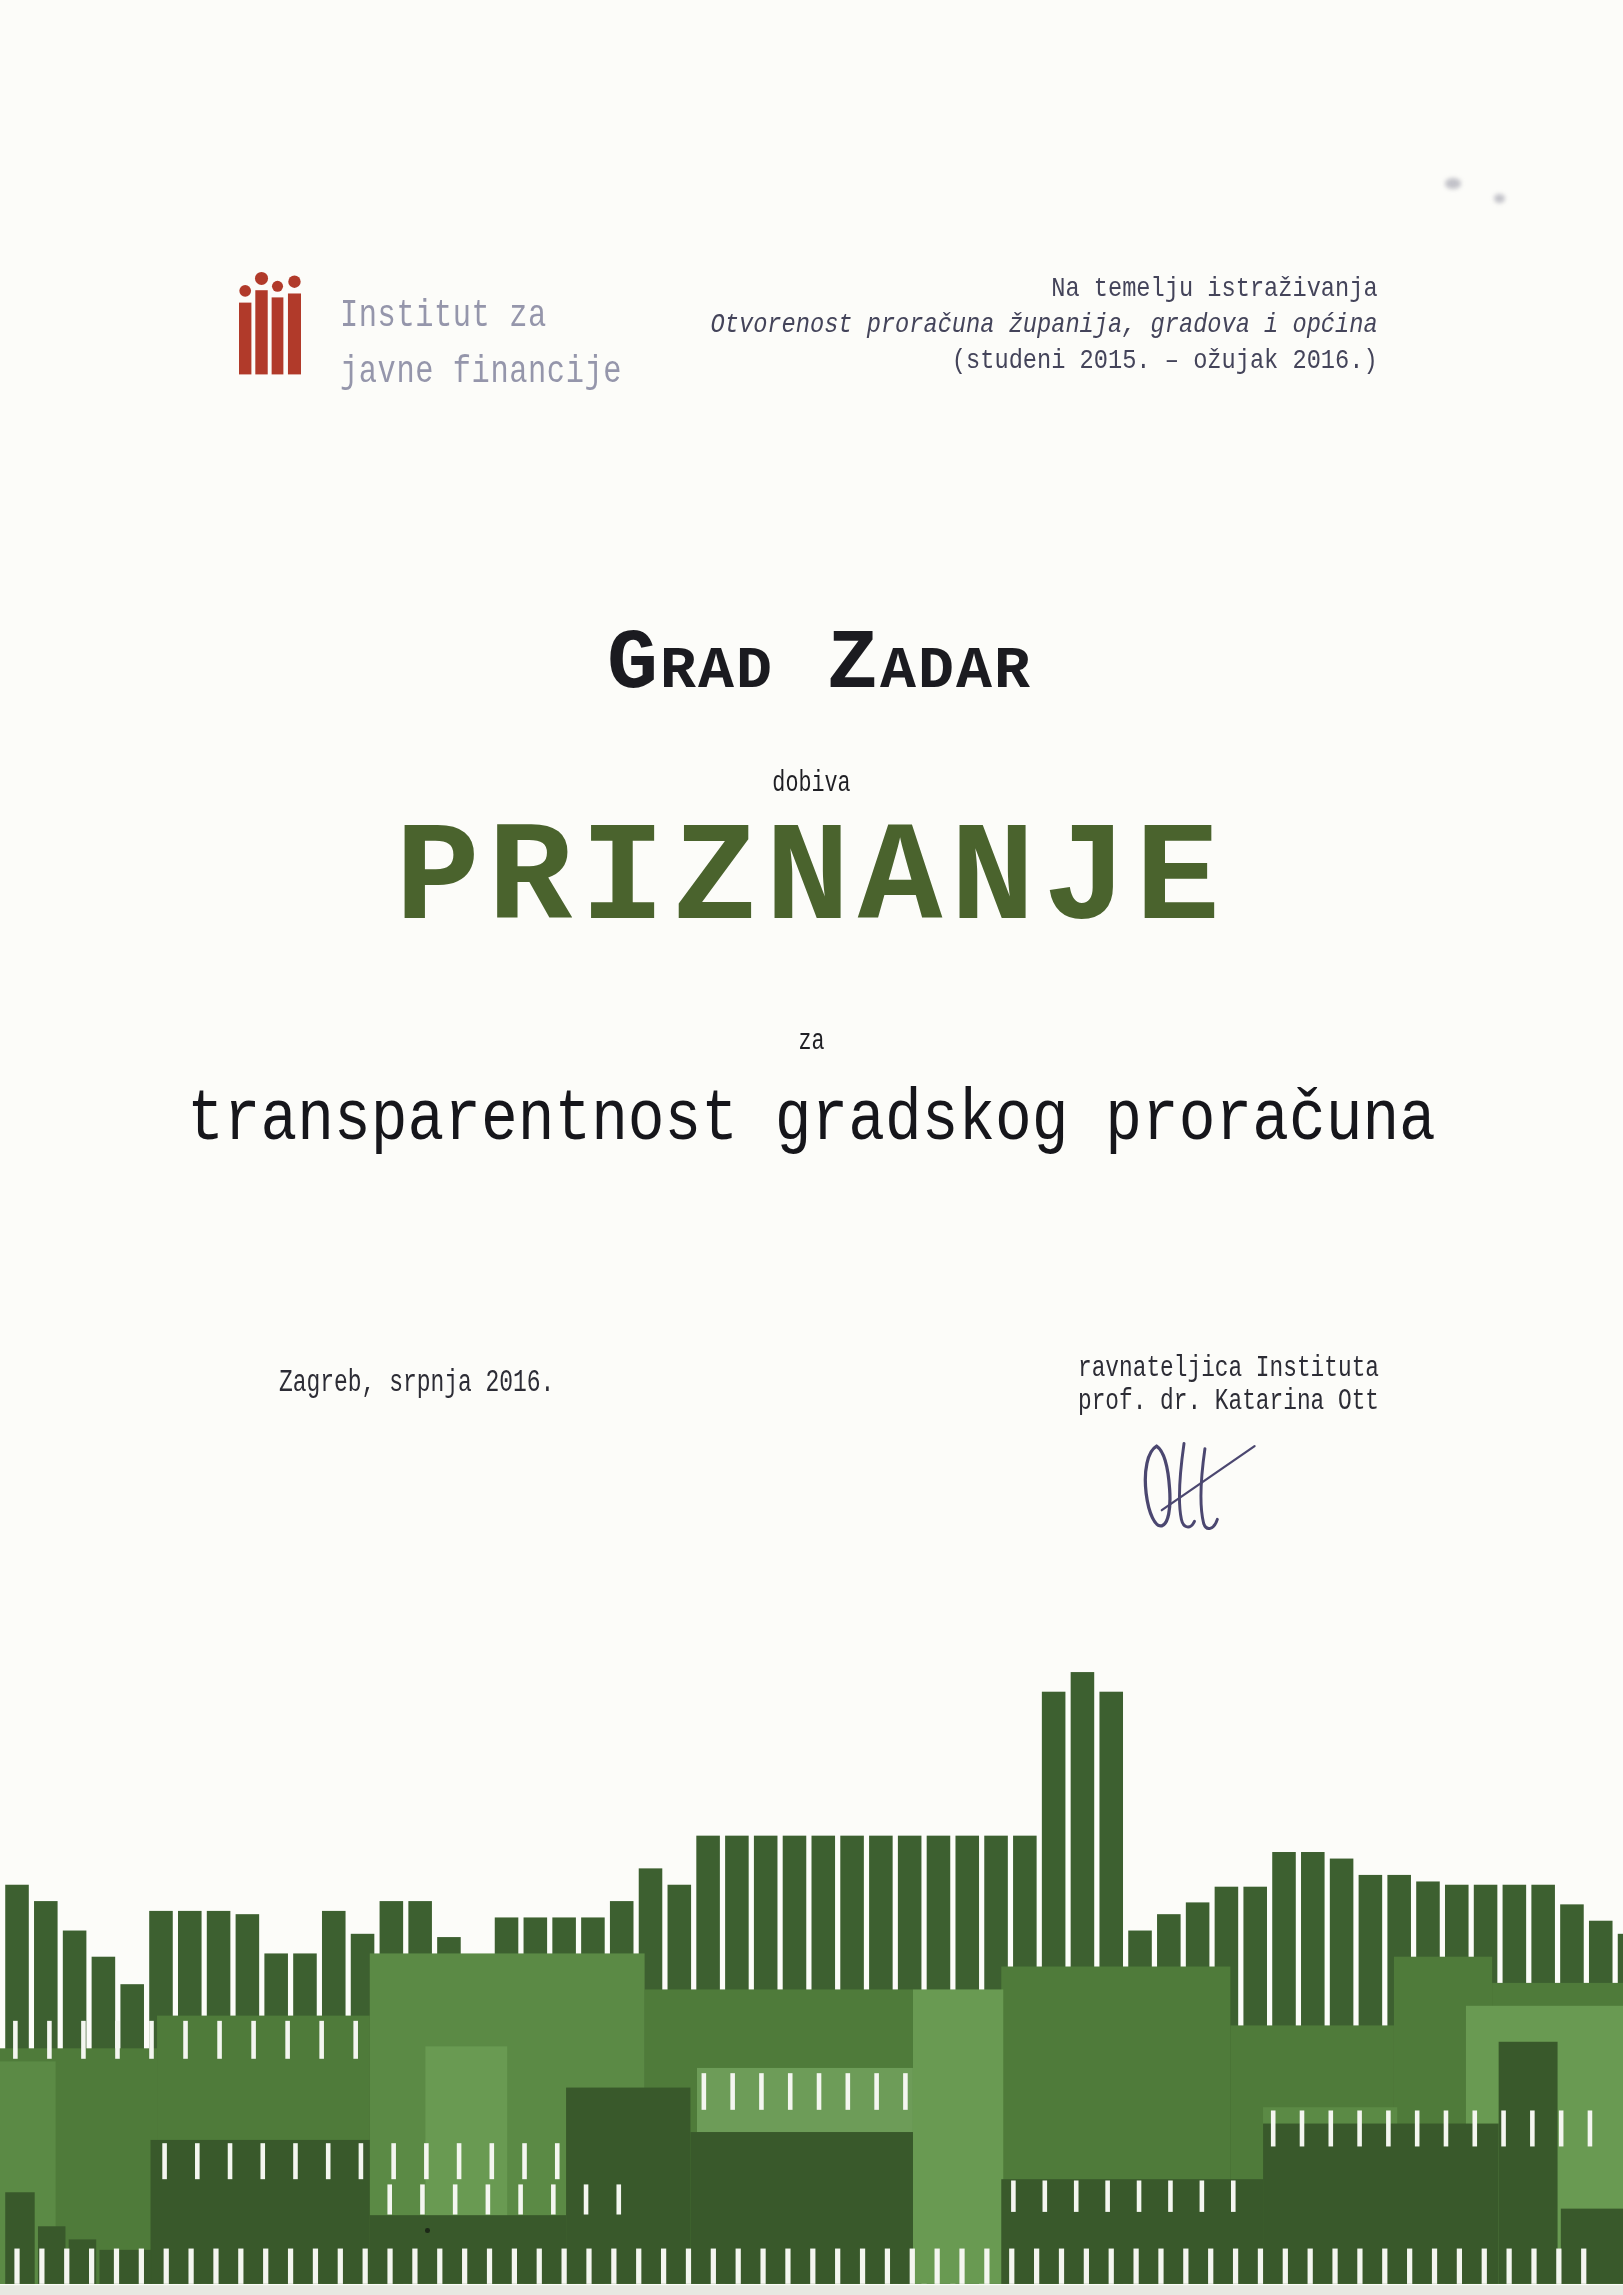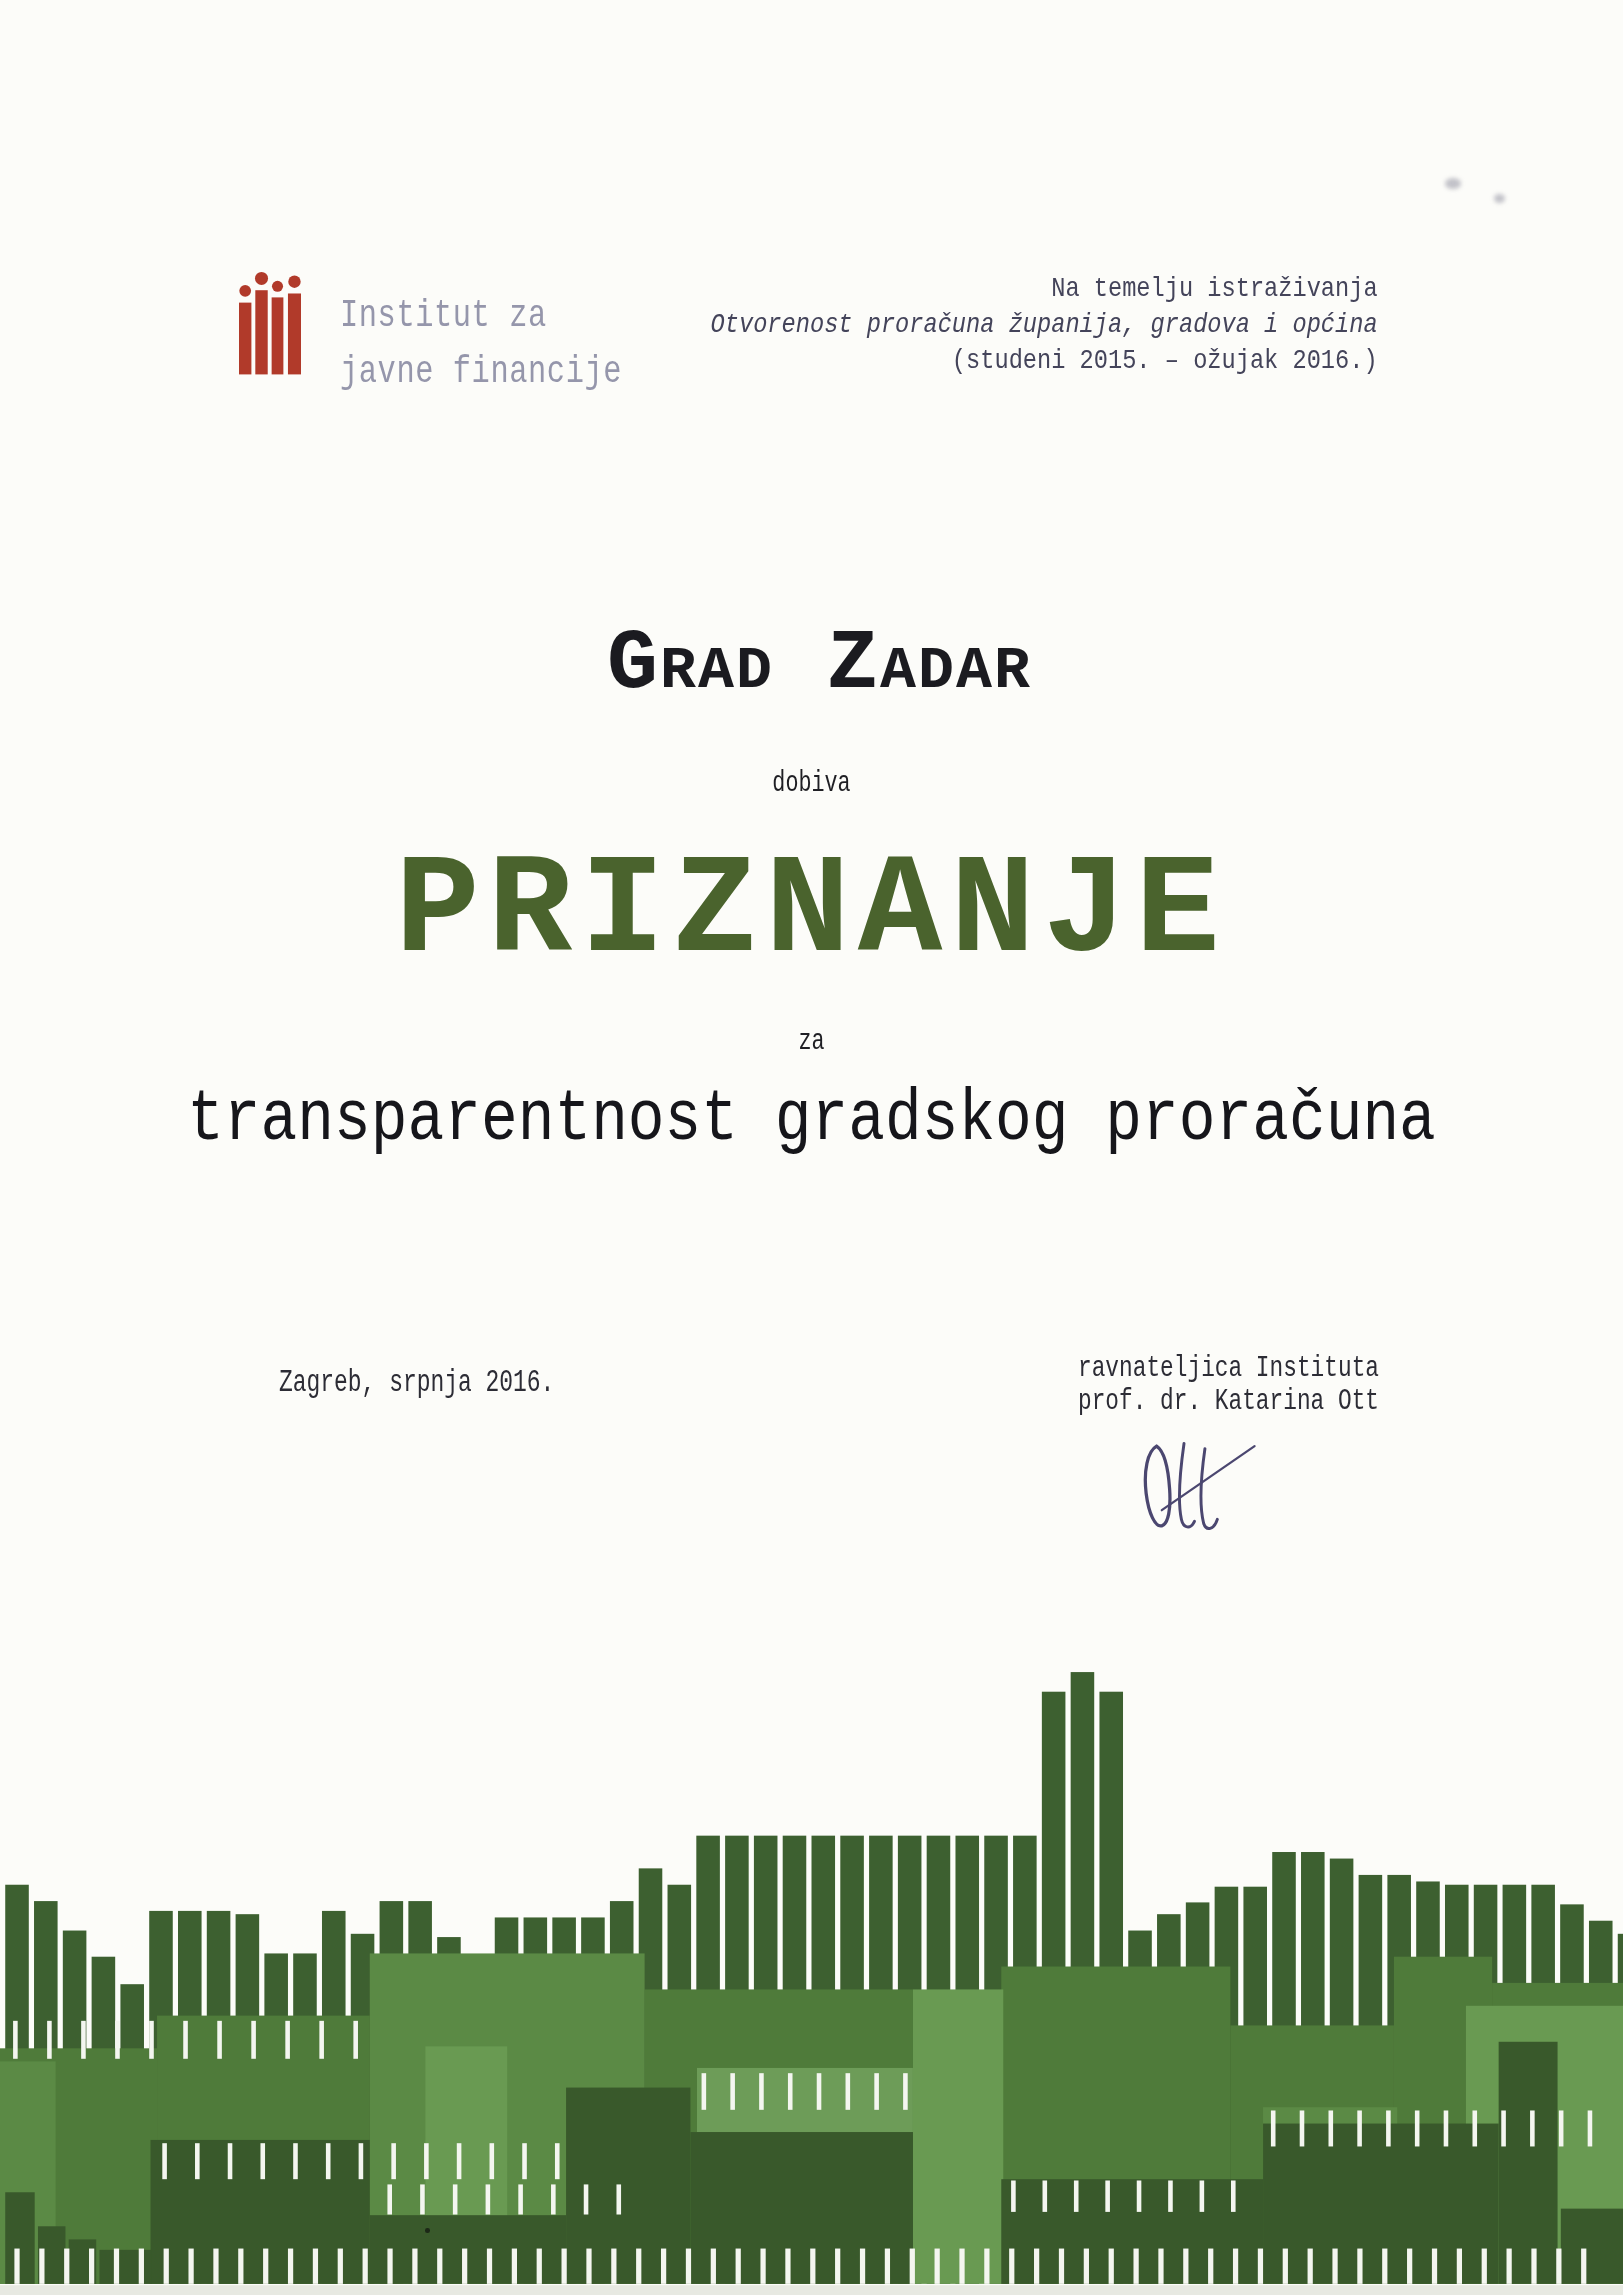--- a/index.html
+++ b/index.html
@@ -34,21 +34,21 @@
     top:616px;
     font-size:85px;
     font-variant:small-caps;
     font-weight:700;
     letter-spacing:2px;
     color:#1b1b20;
     margin-left:8px;
   }
   #receives{top:767px;font-size:29px;color:#1f1f24;transform:scaleX(0.75);transform-origin:center top;}
   #award-title{
-    top:833px;
+    top:801px;
     font-size:141px;
     font-weight:700;
     letter-spacing:7.9px;
   }
   #for-label{top:1025px;font-size:29px;color:#1f1f24;transform:scaleX(0.75);transform-origin:center top;}
   #reason{
     top:1079px;
     font-size:72px;
     color:#16161b;
     transform:scaleX(0.85);transform-origin:center top;

